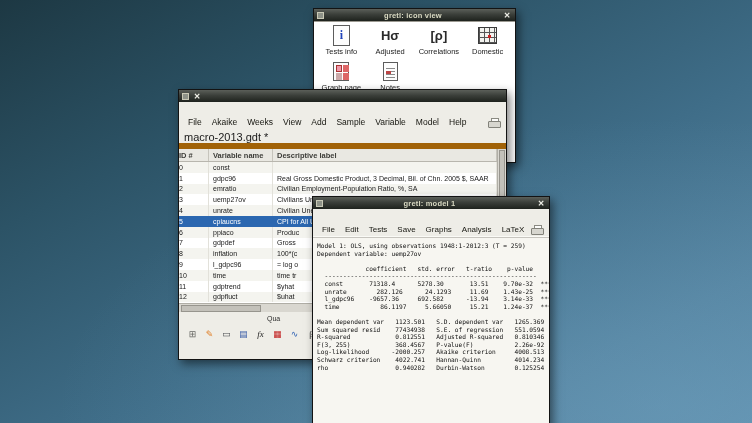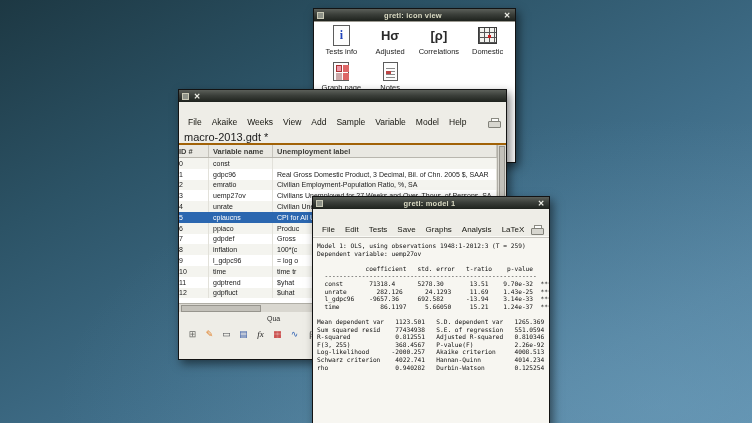--- a/index.html
+++ b/index.html
@@ -47,21 +47,21 @@
   .ico-notes{width:15px;height:19px;background:#fdfdfd;border:1px solid #5c5c5c;box-sizing:border-box;position:relative;}
   .ico-notes::before{content:"";position:absolute;left:2px;right:2px;top:3px;height:12px;
     background:repeating-linear-gradient(0deg,#8a8a8a 0 1px,rgba(0,0,0,0) 1px 3px);}
   .ico-notes::after{content:"";position:absolute;left:2px;top:8px;width:5px;height:3px;background:#b44;}
   .ico-gpage{position:relative;width:16px;height:19px;background:#fdfdfd;border:1px solid #5c5c5c;box-sizing:border-box;}
   .ico-gpage::before{content:"";position:absolute;left:2px;top:2px;width:4px;height:5px;border:1px solid #a33;background:#e9a;
     box-shadow:7px 0 0 0 #d66,0 8px 0 0 #caa,7px 8px 0 0 #d66;}
   
   #win-main{left:178px;top:89px;width:329px;height:271px;z-index:2;}
   .ds-label{height:13px;flex:0 0 13px;display:flex;align-items:center;padding:0 5px;font-size:11px;color:#1a1a1a;}
-  .table-wrap{flex:1;display:flex;min-height:0;border-top:2px solid #a16207;}
+  .table-wrap{flex:1;display:flex;min-height:0;border-top:6px solid #a16207;}
   .vtable{flex:1;background:#ffffff;overflow:hidden;display:flex;flex-direction:column;}
   .thead{height:12px;flex:0 0 12px;display:flex;background:#e9e8e2;border-bottom:1px solid #b8b6ae;
     font-size:7.5px;font-weight:bold;color:#3c3c38;align-items:center;}
   .trow{height:10.8px;flex:0 0 10.8px;display:flex;align-items:center;font-size:7px;color:#191919;white-space:nowrap;}
   .trow:nth-child(even){background:#f4f4ef;}
   .trow.sel{background:#2b67b0;color:#ffffff;}
   .trow.sel .cell{border-color:rgba(0,0,0,0);}
   .c-id{width:30px;flex:0 0 30px;text-align:center;}
   .c-name{width:64px;flex:0 0 64px;padding-left:4px;}
   .c-label{flex:1;padding-left:4px;overflow:hidden;}
@@ -159,21 +159,21 @@
           <span class="pr-paper"></span>
           <span class="pr-body"></span>
         </span>
     </div>
     <div class="ds-label">macro-2013.gdt *</div>
     <div class="table-wrap">
       <div class="vtable">
         <div class="thead">
           <span class="cell c-id">ID #</span>
           <span class="cell c-name">Variable name</span>
-          <span class="cell c-label">Unemployment label</span>
+          <span class="cell c-label">Descriptive label</span>
         </div>
         <div class="trow">
           <span class="cell c-id">0</span>
           <span class="cell c-name">const</span>
           <span class="cell c-label"></span>
         </div>
         <div class="trow">
           <span class="cell c-id">1</span>
           <span class="cell c-name">gdpc96</span>
           <span class="cell c-label">Real Gross Domestic Product, 3 Decimal, Bil. of Chn. 2005 $, SAAR</span>

